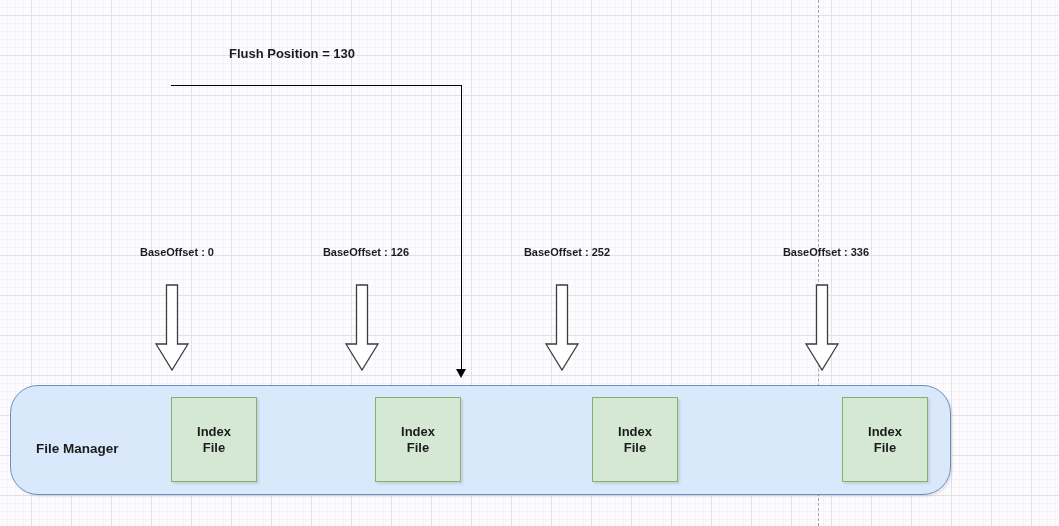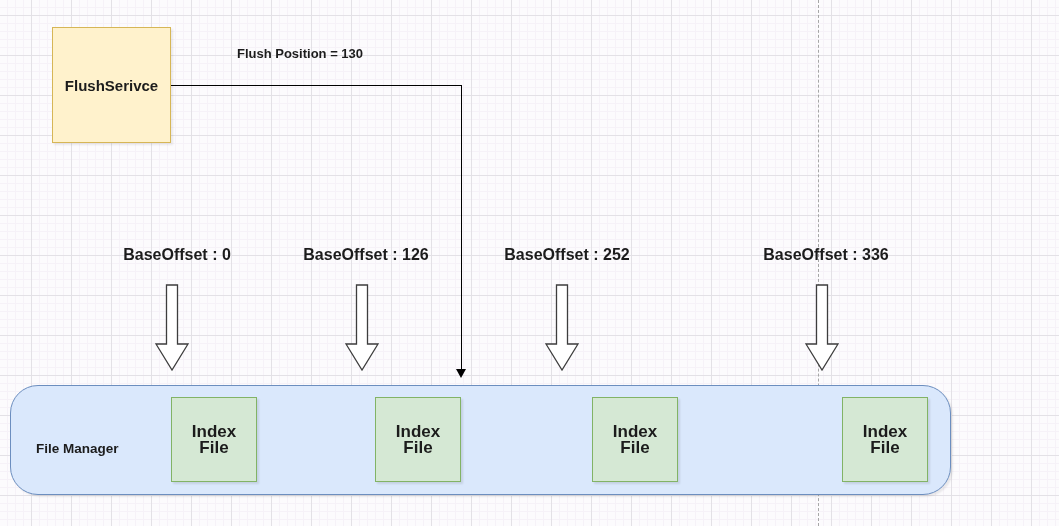--- a/index.html
+++ b/index.html
@@ -39,61 +39,58 @@
   }
   .edge-h{position:absolute;left:171px;top:85px;width:290px;height:0;border-top:1px solid var(--connector);}
   .edge-v{position:absolute;left:461px;top:85px;width:0;height:285px;border-left:1px solid var(--connector);}
   .edge-arrowhead{
     position:absolute;left:456px;top:369px;width:0;height:0;
     border-left:5px solid transparent;border-right:5px solid transparent;
     border-top:9px solid var(--connector);
   }
   .edge-label{
     position:absolute;left:292px;top:46px;transform:translateX(-50%);
-    font-size:13px;font-weight:bold;white-space:nowrap;margin-left:8px;
+    font-size:13px;font-weight:bold;white-space:nowrap;
   }
   .offset-label{
     position:absolute;top:246px;transform:translateX(-50%);
-    font-size:16px;font-weight:bold;white-space:nowrap;
+    font-size:11px;font-weight:bold;white-space:nowrap;
   }
   .offset-label.o1{left:177px;} .offset-label.o2{left:366px;text-align:center;}
   .offset-label.o3{left:567px;} .offset-label.o4{left:826px;}
   .block-arrow{position:absolute;top:284px;width:34px;height:88px;}
   .block-arrow.a1{left:155px;} .block-arrow.a2{left:345px;}
   .block-arrow.a3{left:545px;} .block-arrow.a4{left:805px;}
   .file-manager{
     position:absolute;left:10px;top:385px;width:941px;height:110px;
     background:var(--fm-fill);border:1px solid var(--fm-border);
     border-radius:28px;box-shadow:2px 2px 2px rgba(0,0,0,0.08);
   }
   .fm-label{
     position:absolute;left:36px;top:385px;height:126px;
     display:flex;align-items:center;font-size:13.5px;font-weight:bold;
   }
   .index-file{
     position:absolute;top:397px;width:86px;height:85px;
     background:var(--idx-fill);border:1px solid var(--idx-border);
     display:flex;align-items:center;justify-content:center;
-    font-size:17px;font-weight:bold;text-align:center;
+    font-size:13px;font-weight:bold;text-align:center;
     box-shadow:2px 2px 2px rgba(0,0,0,0.10);
   }
   .index-file.i1{left:171px;} .index-file.i2{left:375px;}
   .index-file.i3{left:592px;} .index-file.i4{left:842px;}
   .index-label{white-space:pre-line;line-height:16px;}
 </style>
 </head>
 <body>
 
 <div class="canvas">
 
   <div class="page-divider"></div>
 
-  <div class="node flush-service">
-    <span>FlushSerivce</span>
-  </div>
 
   <div class="edge-h"></div>
   <div class="edge-v"></div>
   <div class="edge-arrowhead"></div>
   <div class="edge-label">Flush Position = 130</div>
 
   <div class="offset-label o1">BaseOffset : 0</div>
   <div class="offset-label o2">BaseOffset : 126</div>
   <div class="offset-label o3">BaseOffset : 252</div>
   <div class="offset-label o4">BaseOffset : 336</div>

